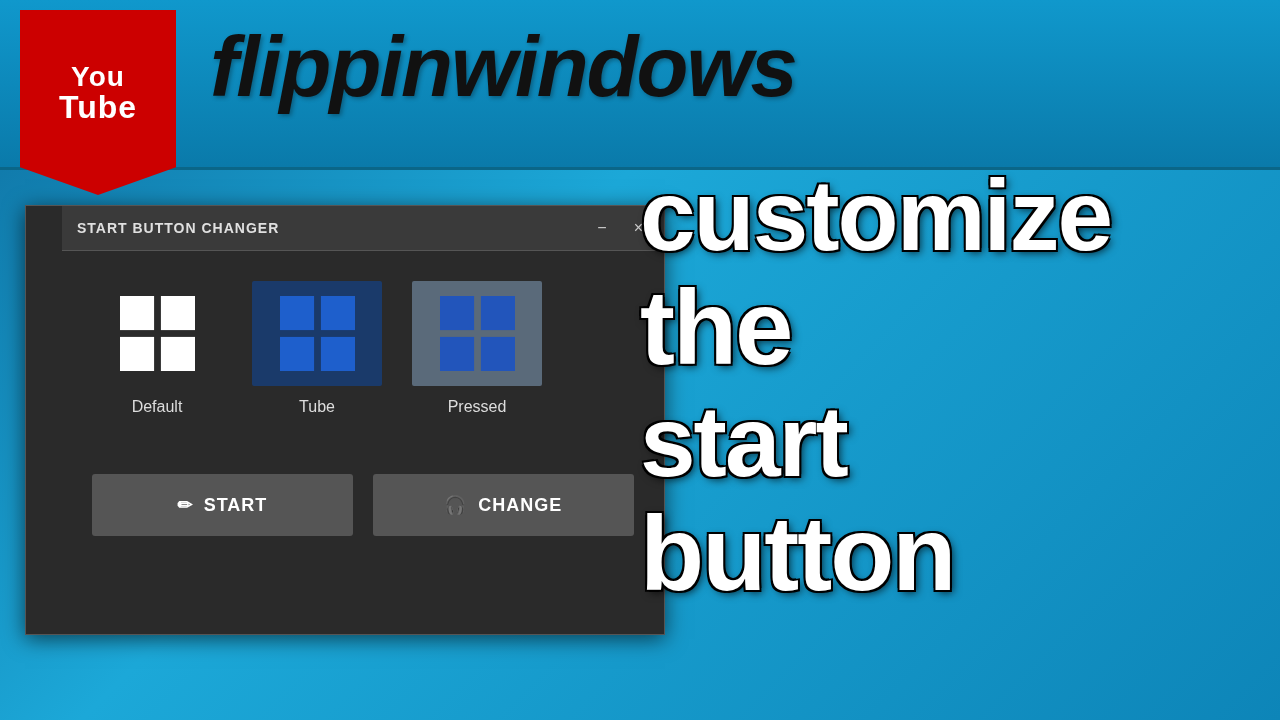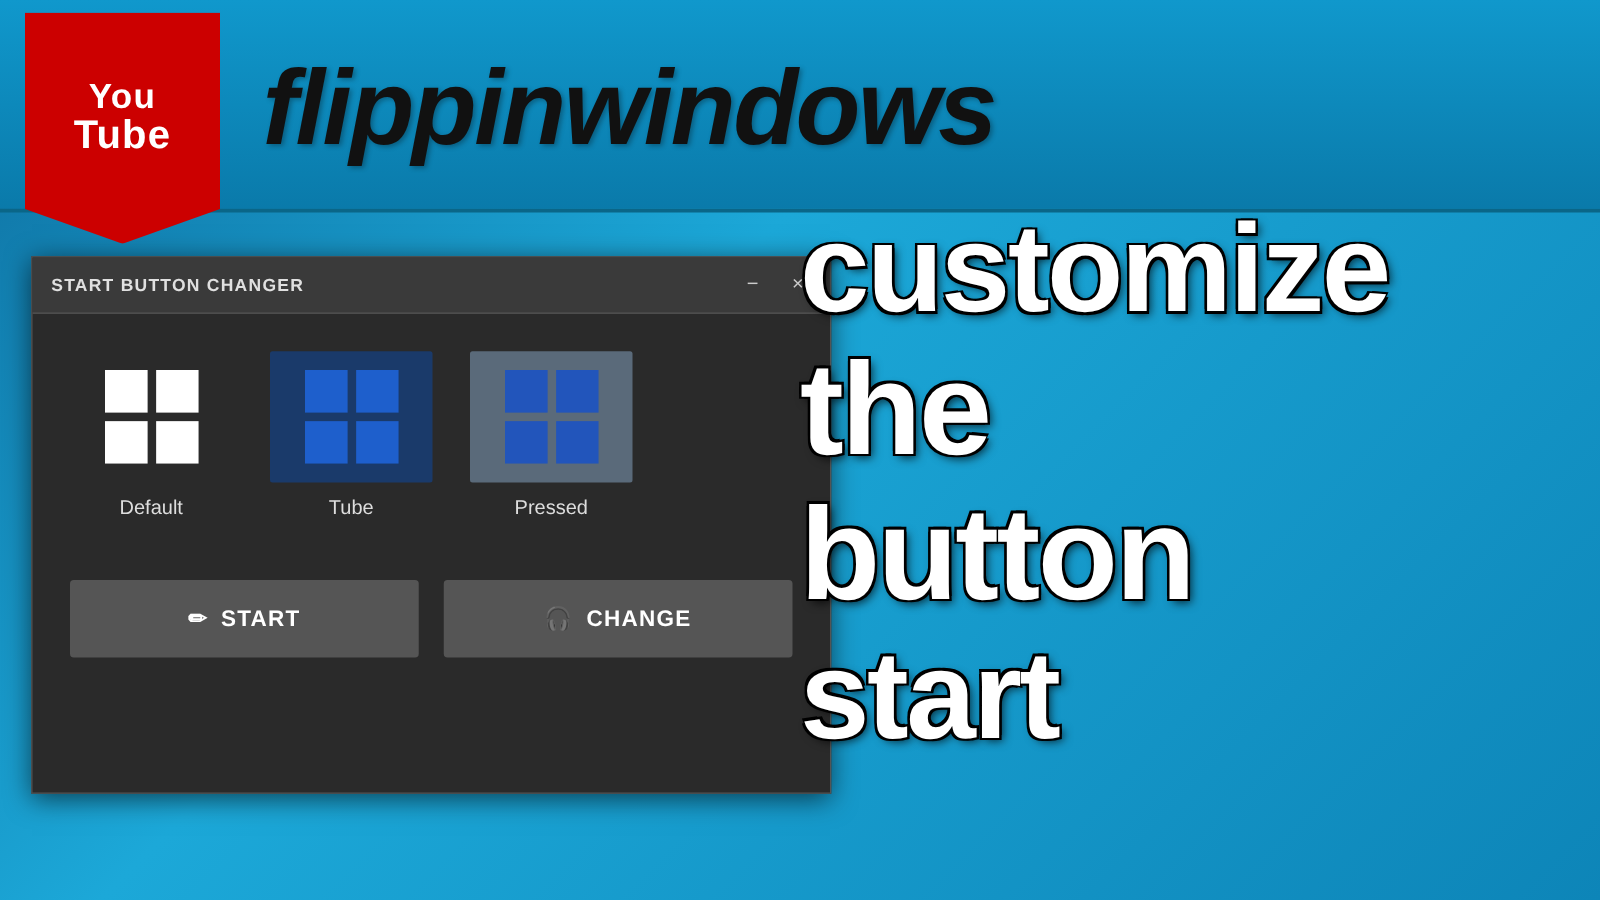--- a/index.html
+++ b/index.html
@@ -69,21 +69,21 @@
       font-size: 32px;
       font-weight: bold;
       letter-spacing: 1px;
       line-height: 1;
     }
 
     
     .channel-name {
       position: absolute;
       left: 210px;
-      top: 38px;
+      top: 18px;
       font-size: 85px;
       font-weight: 900;
       color: #111;
       font-style: italic;
       letter-spacing: -2px;
       text-transform: lowercase;
       font-family: 'Arial Black', Arial, sans-serif;
       text-shadow: 2px 2px 4px rgba(0,0,0,0.3);
       text-align: center;
     }
@@ -91,20 +91,21 @@
     
     .app-window {
       position: absolute;
       left: 25px;
       top: 205px;
       width: 640px;
       height: 430px;
       background: #2a2a2a;
       border: 1px solid #555;
       box-shadow: 0 4px 20px rgba(0,0,0,0.6);
+      padding-left: 36px;
     }
 
     .title-bar {
       background: #3a3a3a;
       height: 45px;
       display: flex;
       align-items: center;
       justify-content: space-between;
       padding: 0 15px;
       border-bottom: 1px solid #555;
@@ -130,21 +131,21 @@
       background: none;
       border: none;
       padding: 2px 6px;
     }
 
     
     .window-content {
       padding: 20px;
       display: flex;
       flex-direction: column;
-      gap: 28px;
+      gap: 38px;
     }
 
     
     .button-states {
       display: flex;
       gap: 30px;
       align-items: center;
       justify-content: flex-start;
       padding: 10px 10px;
     }
@@ -339,15 +340,15 @@
         <span class="btn-icon">🎧</span>
         <span>CHANGE</span>
       </button>
     </div>
   </div>
 </div>
 
 <div class="right-content">
   <div class="hero-text hero-line1">customize</div>
   <div class="hero-text hero-line2">the</div>
+  <div class="hero-text hero-line3">start</div>
   <div class="hero-text hero-line4">button</div>
-  <div class="hero-text hero-line3">start</div>
 </div>
 
 </body></html>

